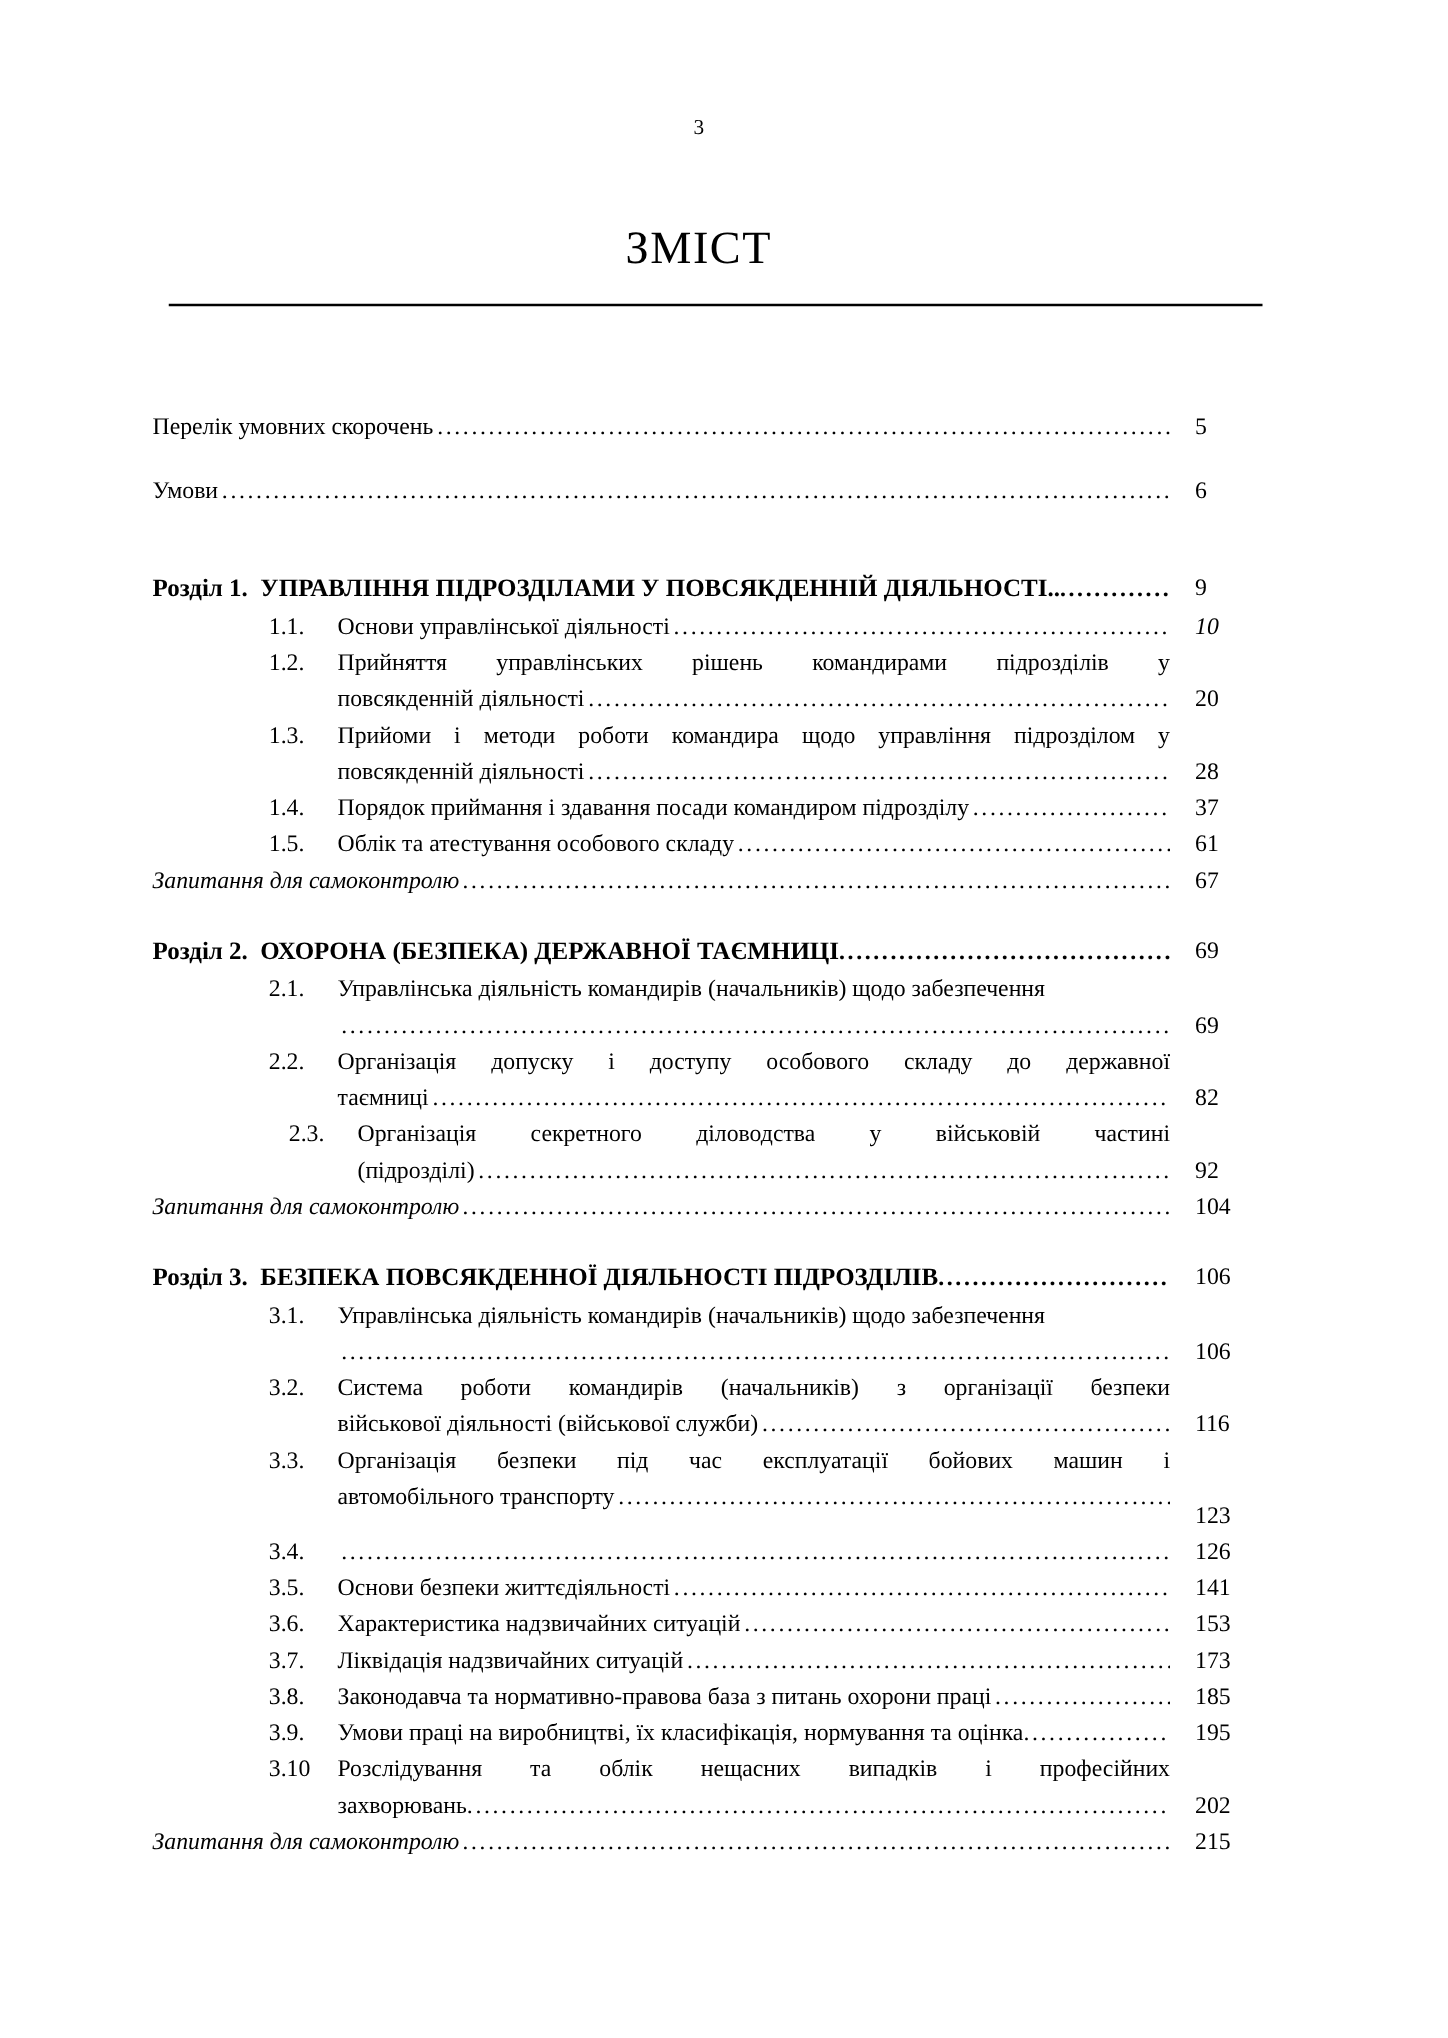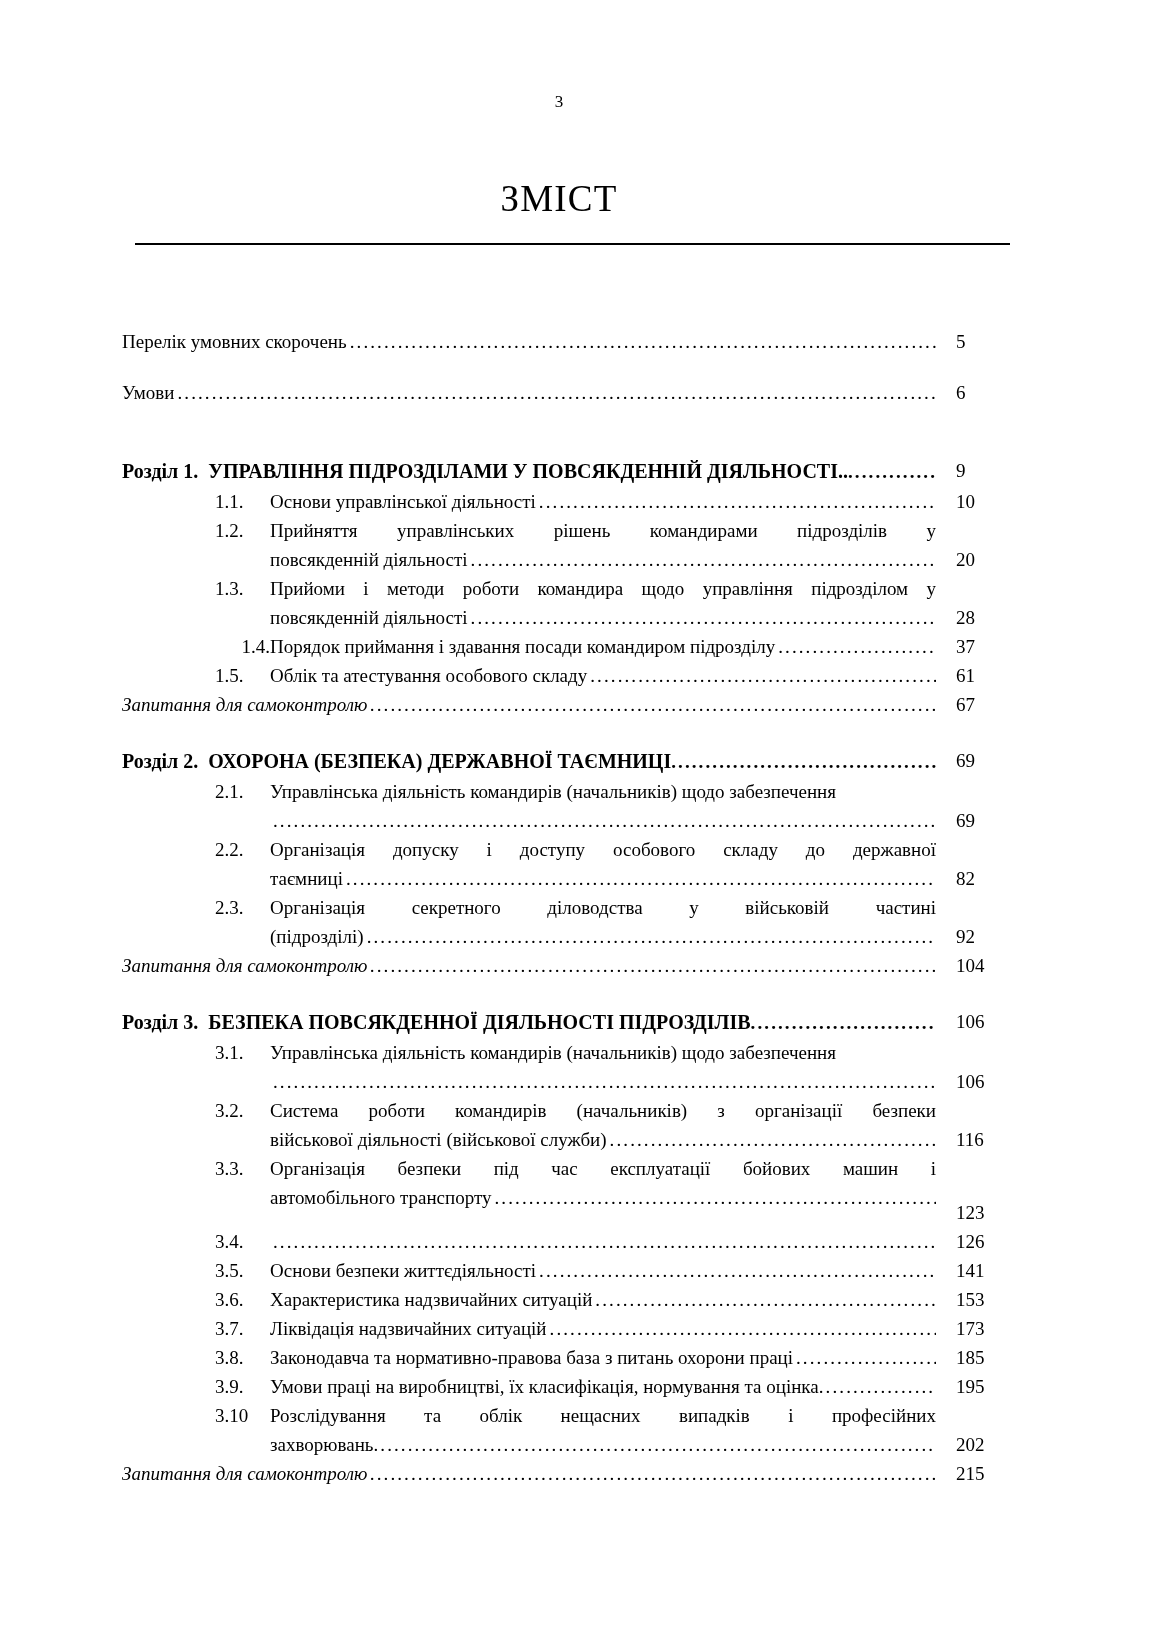--- a/index.html
+++ b/index.html
@@ -183,21 +183,21 @@
       </div>
       <div class="row sub">
         <div class="num" style="flex: 0 0 93px;"></div>
         <div class="num" style="flex: 0 0 55px;">1.1.</div>
         <div class="body-col">
           <div class="leader-line">
             <span class="txt">Основи управлінської діяльності</span>
             <span class="dots">................................................................................................................................................................</span>
           </div>
         </div>
-        <div class="pg" style="align-self: flex-end;">10</div>
+        <div class="pg" style="align-self: flex-end; font-style: italic;">10</div>
       </div>
       <div class="row sub">
         <div class="num" style="flex: 0 0 93px;"></div>
         <div class="num" style="flex: 0 0 55px;">1.2.</div>
         <div class="body-col">
           <div class="just">Прийняття управлінських рішень командирами підрозділів у</div>
           <div class="leader-line">
             <span class="txt">повсякденній діяльності</span>
             <span class="dots">................................................................................................................................................................</span>
           </div>
@@ -211,21 +211,21 @@
           <div class="just">Прийоми і методи роботи командира щодо управління підрозділом у</div>
           <div class="leader-line">
             <span class="txt">повсякденній діяльності</span>
             <span class="dots">................................................................................................................................................................</span>
           </div>
         </div>
         <div class="pg" style="align-self: flex-end;">28</div>
       </div>
       <div class="row sub">
         <div class="num" style="flex: 0 0 93px;"></div>
-        <div class="num" style="flex: 0 0 55px; text-align: right;">1.4.</div>
+        <div class="num" style="flex: 0 0 55px;">1.4.</div>
         <div class="body-col">
           <div class="leader-line">
             <span class="txt">Порядок приймання і здавання посади командиром підрозділу</span>
             <span class="dots">................................................................................................................................................................</span>
           </div>
         </div>
         <div class="pg" style="align-self: flex-end;">37</div>
       </div>
       <div class="row sub">
         <div class="num" style="flex: 0 0 93px;"></div>
@@ -278,21 +278,21 @@
           <div class="just">Організація допуску і доступу особового складу до державної</div>
           <div class="leader-line">
             <span class="txt">таємниці</span>
             <span class="dots">................................................................................................................................................................</span>
           </div>
         </div>
         <div class="pg" style="align-self: flex-end;">82</div>
       </div>
       <div class="row sub">
         <div class="num" style="flex: 0 0 93px;"></div>
-        <div class="num" style="flex: 0 0 55px;">2.3.</div>
+        <div class="num" style="flex: 0 0 55px; margin-left: 16px;">2.3.</div>
         <div class="body-col">
           <div class="just">Організація секретного діловодства у військовій частині</div>
           <div class="leader-line">
             <span class="txt">(підрозділі)</span>
             <span class="dots">................................................................................................................................................................</span>
           </div>
         </div>
         <div class="pg" style="align-self: flex-end;">92</div>
       </div>
       <div class="row selfcheck">

